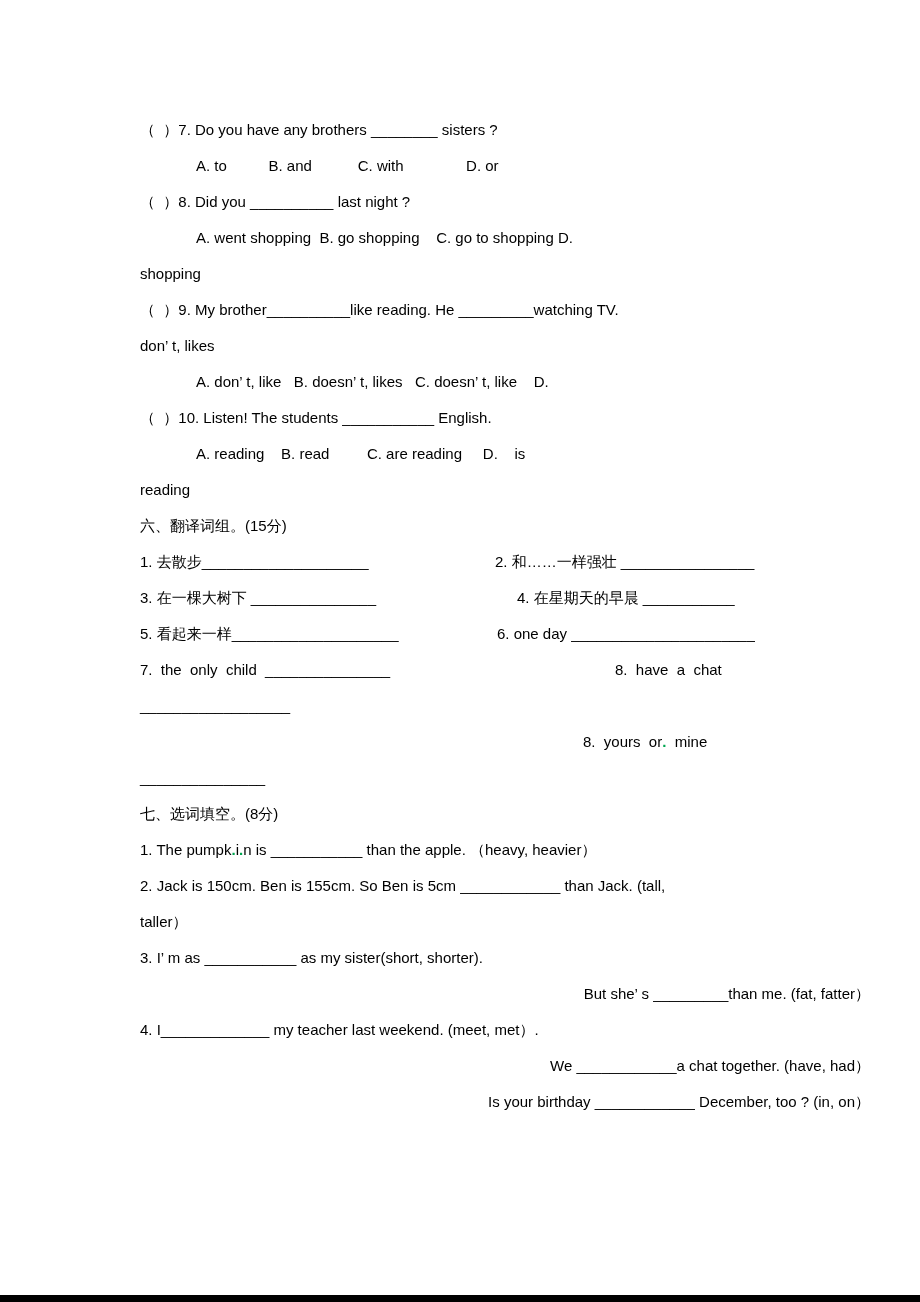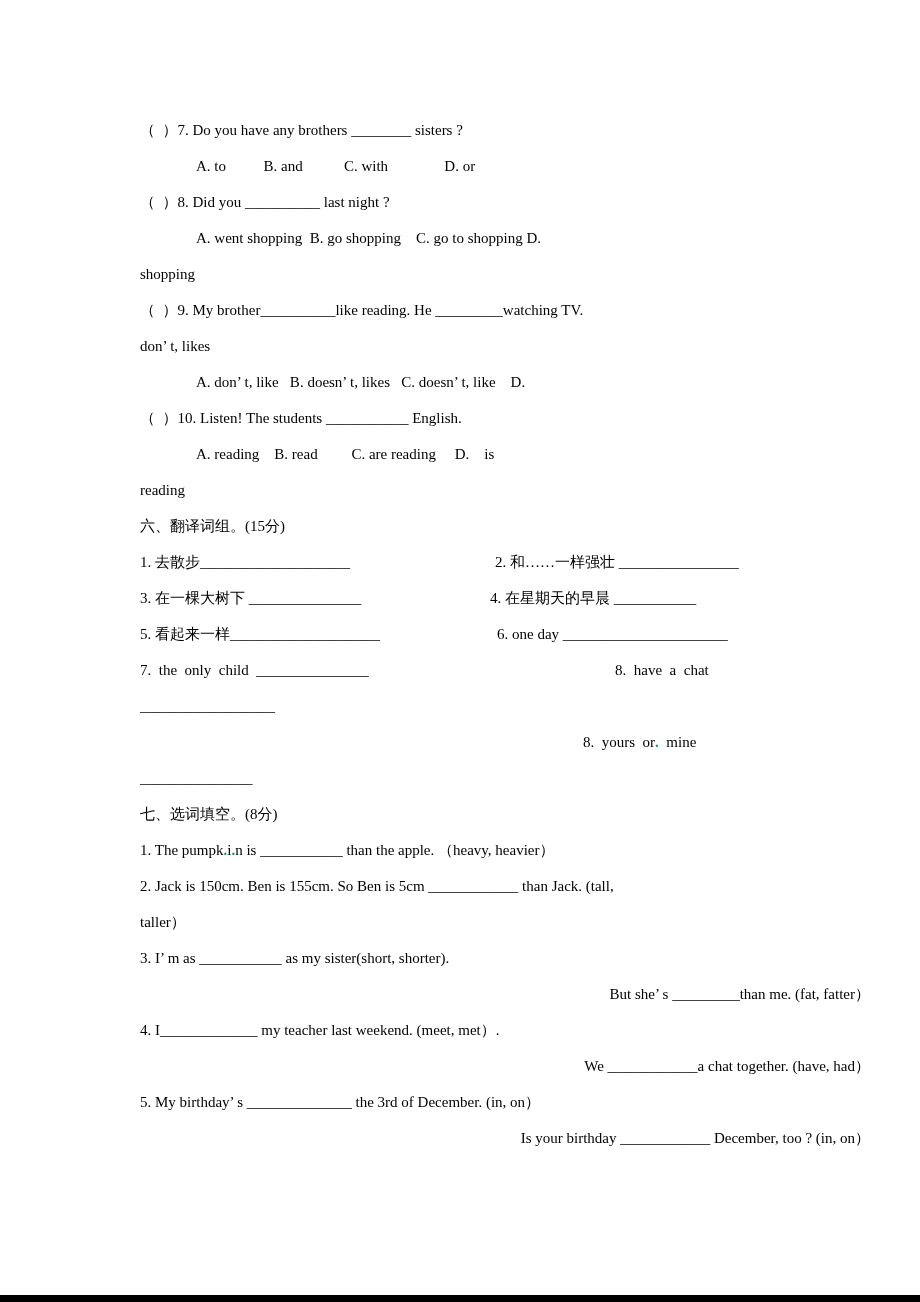--- a/index.html
+++ b/index.html
@@ -6,21 +6,21 @@
     margin: 0;
     padding: 0;
     background: #ffffff;
   }
   .page {
     position: relative;
     width: 920px;
     height: 1302px;
     background: #ffffff;
     overflow: hidden;
-    font-family: Liberation Serif, serif;
+    font-family: Liberation Sans, sans-serif;
     font-size: 15px;
     color: #000000;
   }
   .content {
     position: absolute;
     top: 112px;
     left: 140px;
     width: 730px;
   }
   .line {
@@ -64,21 +64,21 @@
     <div class="line opt">A. don’ t, like   B. doesn’ t, likes   C. doesn’ t, like    D.</div>
 
     <div class="line">（  ）10. Listen! The students ___________ English.</div>
     <div class="line opt">A. reading    B. read         C. are reading     D.    is</div>
     <div class="line">reading</div>
 
     <div class="line">六、翻译词组。(15分)</div>
 
     <div class="line"><span>1. 去散步____________________</span><span class="colr" style="left:355px">2. 和……一样强壮 ________________</span></div>
 
-    <div class="line"><span>3. 在一棵大树下 _______________</span><span class="colr" style="left:350px">4. 在星期天的早晨 ___________</span></div>
+    <div class="line"><span>3. 在一棵大树下 _______________</span><span class="colr" style="left:377px">4. 在星期天的早晨 ___________</span></div>
 
     <div class="line"><span>5. 看起来一样____________________</span><span class="colr" style="left:357px">6. one day ______________________</span></div>
 
     <div class="line"><span>7.  the  only  child  _______________</span><span class="colr" style="left:475px">8.  have  a  chat</span></div>
 
     <div class="line">__________________</div>
 
     <div class="line"><span class="colr" style="left:443px"><span>8.  yours  or</span><span class="dot">.</span><span>  mine</span></span></div>
 
     <div class="line">_______________</div>
@@ -89,19 +89,18 @@
 
     <div class="line">2. Jack is 150cm. Ben is 155cm. So Ben is 5cm ____________ than Jack. (tall,</div>
     <div class="line">taller）</div>
 
     <div class="line">3. I’ m as ___________ as my sister(short, shorter).</div>
     <div class="line sub">But she’ s _________than me. (fat, fatter）</div>
 
     <div class="line">4. I_____________ my teacher last weekend. (meet, met）.</div>
     <div class="line sub">We ____________a chat together. (have, had）</div>
 
-    <div class="line">5. My birthday’ s ______________ the 3rd of December. (in, on）</div>
     <div class="line sub">Is your birthday ____________ December, too ? (in, on）</div>
 
   </div>
 
   <div class="page-edge"></div>
 </div>
 
 </body></html>

